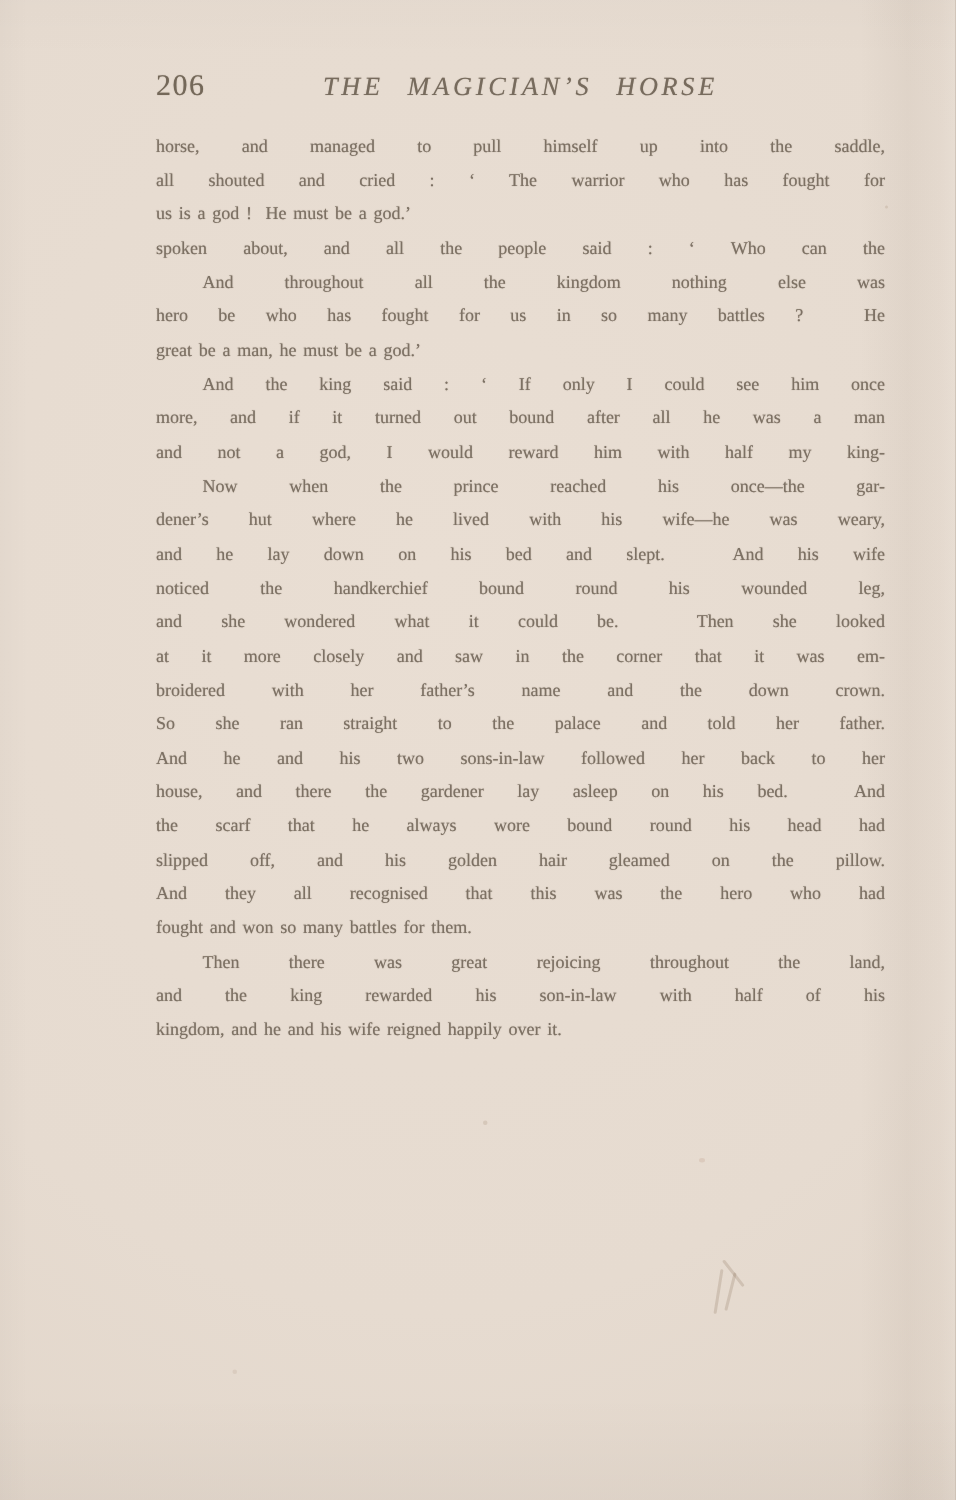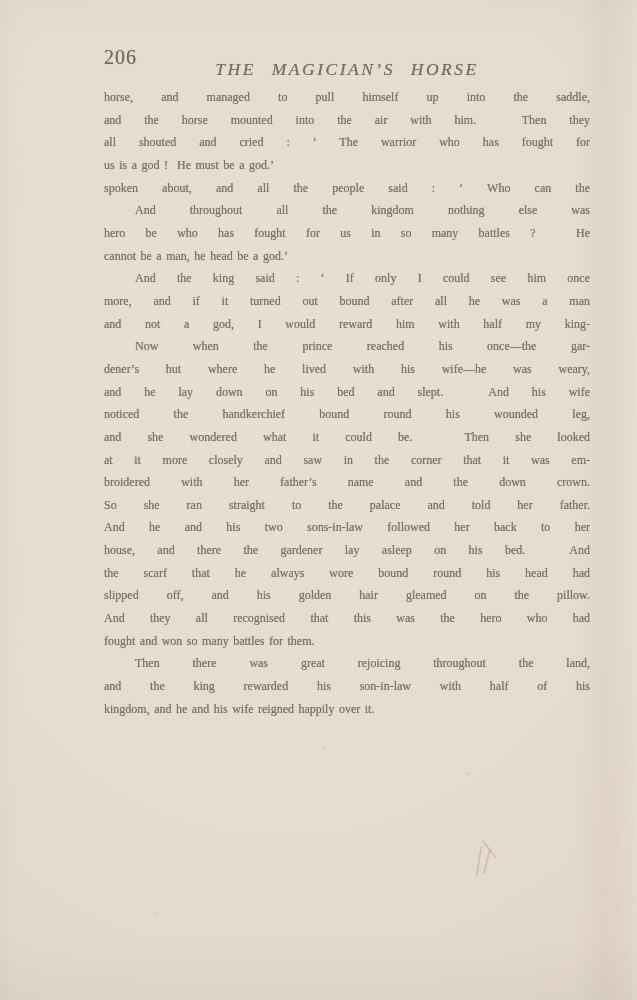--- a/index.html
+++ b/index.html
@@ -39,21 +39,20 @@
     left: 0;
     top: 1px;
     width: 100%;
     text-align: center;
     font-style: italic;
     font-size: 17.5px;
     letter-spacing: 2.5px;
     word-spacing: 9px;
     color: #776b5d;
     text-shadow: 0 0 0.7px rgba(119,107,93,0.6);
-    margin-top: 12px;
   }
   .text-block {
     position: absolute;
     left: 104px;
     top: 86px;
     width: 486px;
     font-size: 12px;
     line-height: 22.66px;
     color: #7d7164;
     text-shadow: 0 0 0.7px rgba(125,113,100,0.72);
@@ -101,27 +100,26 @@
 
 <div class="sheet">
 
   <div class="folio-row">
     <span class="page-number">206</span>
     <span class="running-title">THE MAGICIAN’S HORSE</span>
   </div>
 
   <div class="text-block">
       <div class="line">horse, and managed to pull himself up into the saddle,</div>
-      <div class="line">and the horse mounted into the air with him.&nbsp; Then they</div>
       <div class="line">all shouted and cried : ‘ The warrior who has fought for</div>
       <div class="line last">us is a god !&nbsp; He must be a god.’</div>
       <div class="line">spoken about, and all the people said : ‘ Who can the</div>
       <div class="line indent">And throughout all the kingdom nothing else was</div>
       <div class="line">hero be who has fought for us in so many battles ?&nbsp; He</div>
-      <div class="line last">cannot be a man, he head be a god.’</div>
+      <div class="line last">great be a man, he must be a god.’</div>
       <div class="line indent">And the king said : ‘ If only I could see him once</div>
       <div class="line">more, and if it turned out bound after all he was a man</div>
       <div class="line">and not a god, I would reward him with half my king-</div>
       <div class="line indent">Now when the prince reached his once—the gar-</div>
       <div class="line">dener’s hut where he lived with his wife—he was weary,</div>
       <div class="line">and he lay down on his bed and slept.&nbsp; And his wife</div>
       <div class="line">noticed the handkerchief bound round his wounded leg,</div>
       <div class="line">and she wondered what it could be.&nbsp; Then she looked</div>
       <div class="line">at it more closely and saw in the corner that it was em-</div>
       <div class="line">broidered with her father’s name and the down crown.</div>

